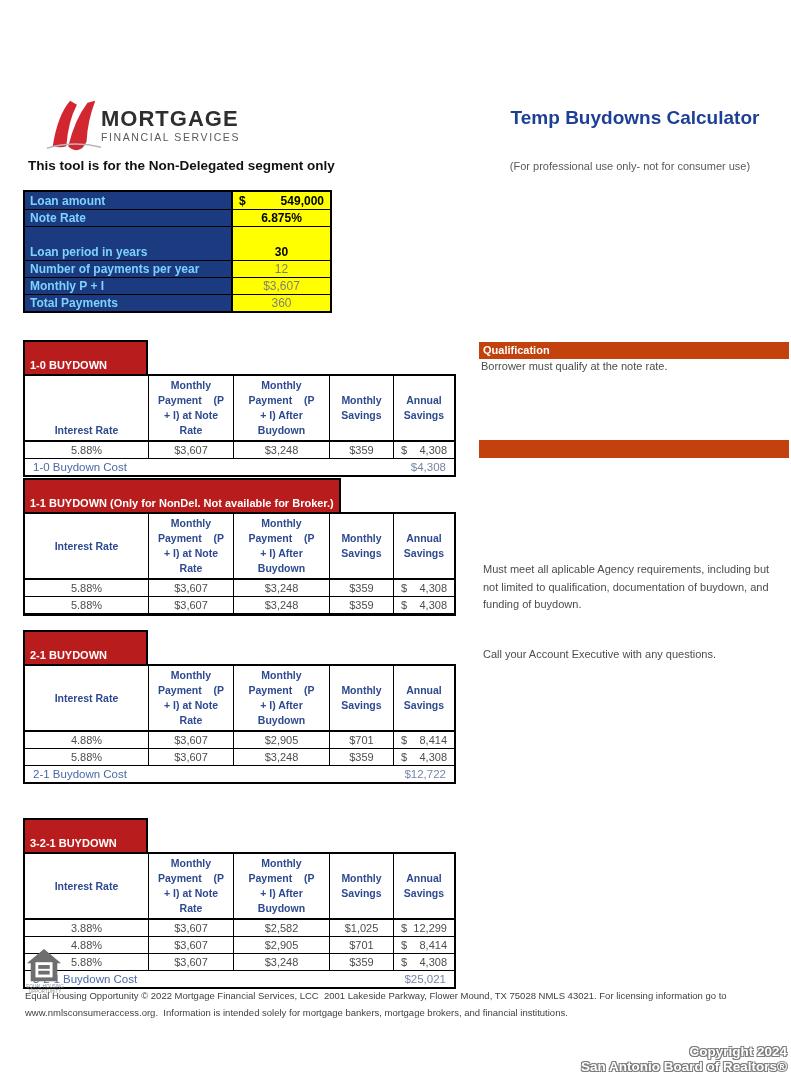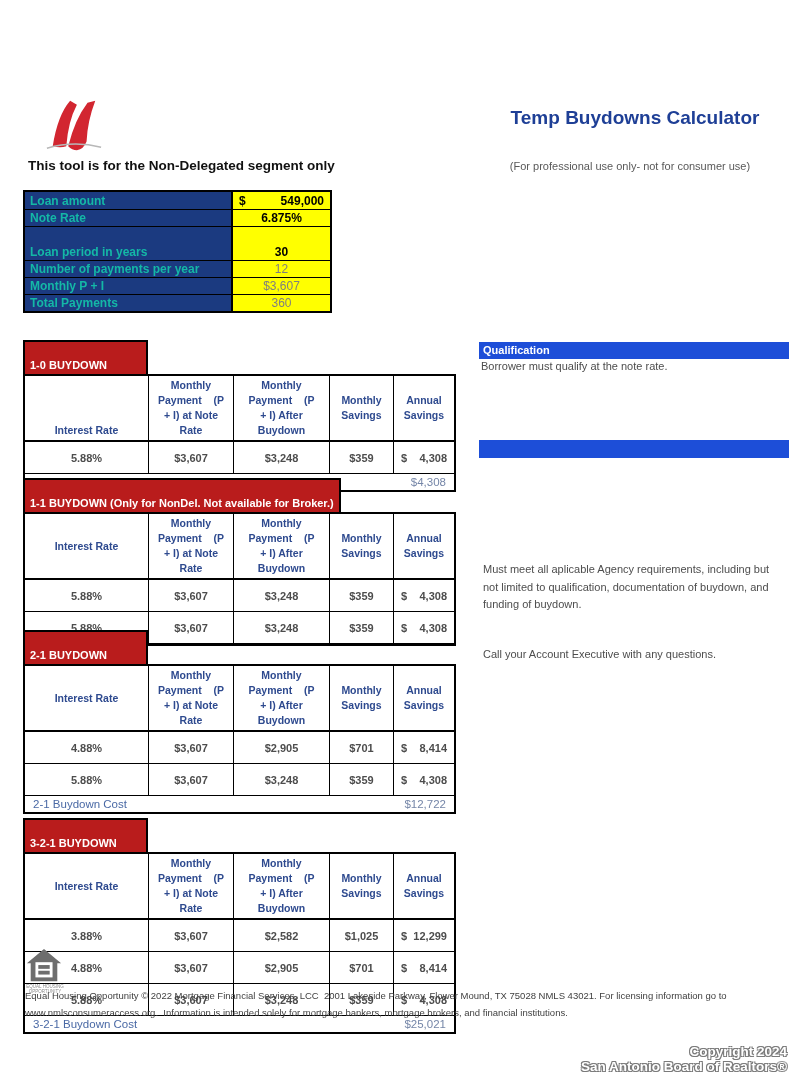--- a/index.html
+++ b/index.html
@@ -20,21 +20,21 @@
   .calc-title { position:absolute; left:479px; top:107px; width:312px; text-align:center;
                 font-size:19px; font-weight:bold; color:#1e3f96; }
   .calc-sub { position:absolute; left:465px; top:160px; width:330px; text-align:center;
               font-size:11px; color:#595959; }
 
   
   #loan-table { position:absolute; left:23px; top:190px; width:309px; border:2px solid #000; }
   .loan-row { display:grid; grid-template-columns:208px 1fr; height:17px; border-top:1px solid #000; }
   .loan-row:first-child { border-top:none; }
   .loan-row.tall { height:34px; }
-  .loan-label { background:#1b3a80; color:#14b8a6; font-size:12px; font-weight:bold;
+  .loan-label { background:#1b3a80; color:#7dd3fc; font-size:12px; font-weight:bold;
                 padding-left:5px; display:flex; align-items:flex-end; line-height:16px; border-right:2px solid #000; }
   .loan-value { background:#ffff00; font-size:12px; display:flex; align-items:flex-end;
                 justify-content:center; line-height:16px; }
   .loan-value.input { font-weight:bold; color:#000; }
   .loan-value.calc  { font-weight:normal; color:#7f7f7f; }
   .loan-value.money { justify-content:space-between; padding:0 6px; }
 
   
   .bd-block { position:absolute; left:23px; }
   .bd-bar { display:inline-block; min-width:125px; height:28px; background:#b91c1c;
@@ -42,33 +42,33 @@
             font-size:11px; line-height:15px; padding:16px 5px; white-space:nowrap; }
   .bd-table { width:433px; border:2px solid #000; background:#fff; }
   .bd-hrow { display:grid; grid-template-columns:124px 85px 96px 64px 1fr; height:66px;
              border-bottom:2px solid #000; }
   .bd-hcell { border-right:1px solid #000; display:flex; align-items:center; justify-content:center;
               text-align:center; font-size:10.5px; font-weight:bold; color:#2e4a8f;
               white-space:pre-wrap; line-height:15px; }
   .bd-hcell:last-child { border-right:none; }
   .bd-hcell.rate { align-items:center; }
   .bd-block.first .bd-hcell.rate { align-items:flex-end; padding-bottom:2px; }
-  .bd-row { display:grid; grid-template-columns:124px 85px 96px 64px 1fr; height:32px;
-            border-bottom:1px solid #000;font-weight:bold; }
+  .bd-row { display:grid; grid-template-columns:124px 85px 96px 64px 1fr; height:17px;
+            border-bottom:1px solid #000; }
   .bd-cell { border-right:1px solid #000; display:flex; align-items:center; justify-content:center;
              font-size:11px; color:#4d4d4d; }
   .bd-cell:last-child { border-right:none; }
   .bd-cell.annual { justify-content:space-between; padding:0 7px; }
   .bd-footer { display:flex; justify-content:space-between; align-items:center; height:16px;
                padding:0 8px; }
   .bd-footer .lbl { color:#4a69a5; font-size:11.5px; }
   .bd-footer .val { color:#7586a8; font-size:11.5px; }
 
   
-  .qual-bar { position:absolute; left:479px; width:310px; height:17px; background:#1d4ed8;
+  .qual-bar { position:absolute; left:479px; width:310px; height:17px; background:#c2410c;
               color:#fff; font-size:11px; font-weight:bold; line-height:16px; padding:0 4px; }
   #qual-bar-1 { top:342px; }
   #qual-bar-2 { top:440px; height:18px; }
   .qual-note { position:absolute; left:481px; top:360px; width:300px; font-size:11px; color:#4d4d4d; }
   .notes-req { position:absolute; left:483px; top:561px; width:290px; font-size:11px;
                color:#4d4d4d; line-height:17.5px; }
   .notes-call { position:absolute; left:483px; top:648px; width:300px; font-size:11px; color:#4d4d4d; }
 
   
   .eh-icon { position:absolute; left:25px; top:947px; width:38px; height:38px; }
@@ -86,20 +86,24 @@
 <body>
 
 <div id="page">
 
   <div class="logo">
     <svg class="logo-m" viewBox="0 0 60 60">
       <path d="M8 52 Q13 20 26 5 L33 9 Q24 26 22 52 Q16 54 8 52 Z" fill="#d22630"></path>
       <path d="M24 52 Q31 24 44 7 L52 5 Q44 26 43 47 Q40 55 33 56 Q28 56 24 52 Z" fill="#d22630"></path>
       <path d="M2 54 Q30 46 58 53" stroke="#b8b8b8" stroke-width="1.6" fill="none"></path>
     </svg>
+    <div class="logo-words">
+      <div class="logo-line1">MORTGAGE</div>
+      <div class="logo-line2">FINANCIAL SERVICES</div>
+    </div>
   </div>
 
   <div class="tool-note">This tool is for the Non-Delegated segment only</div>
   <div class="calc-title">Temp Buydowns Calculator</div>
   <div class="calc-sub">(For professional use only- not for consumer use)</div>
 
   <div id="loan-table">
       <div class="loan-row">
         <div class="loan-label">Loan amount</div>
         <div class="loan-value input money">

